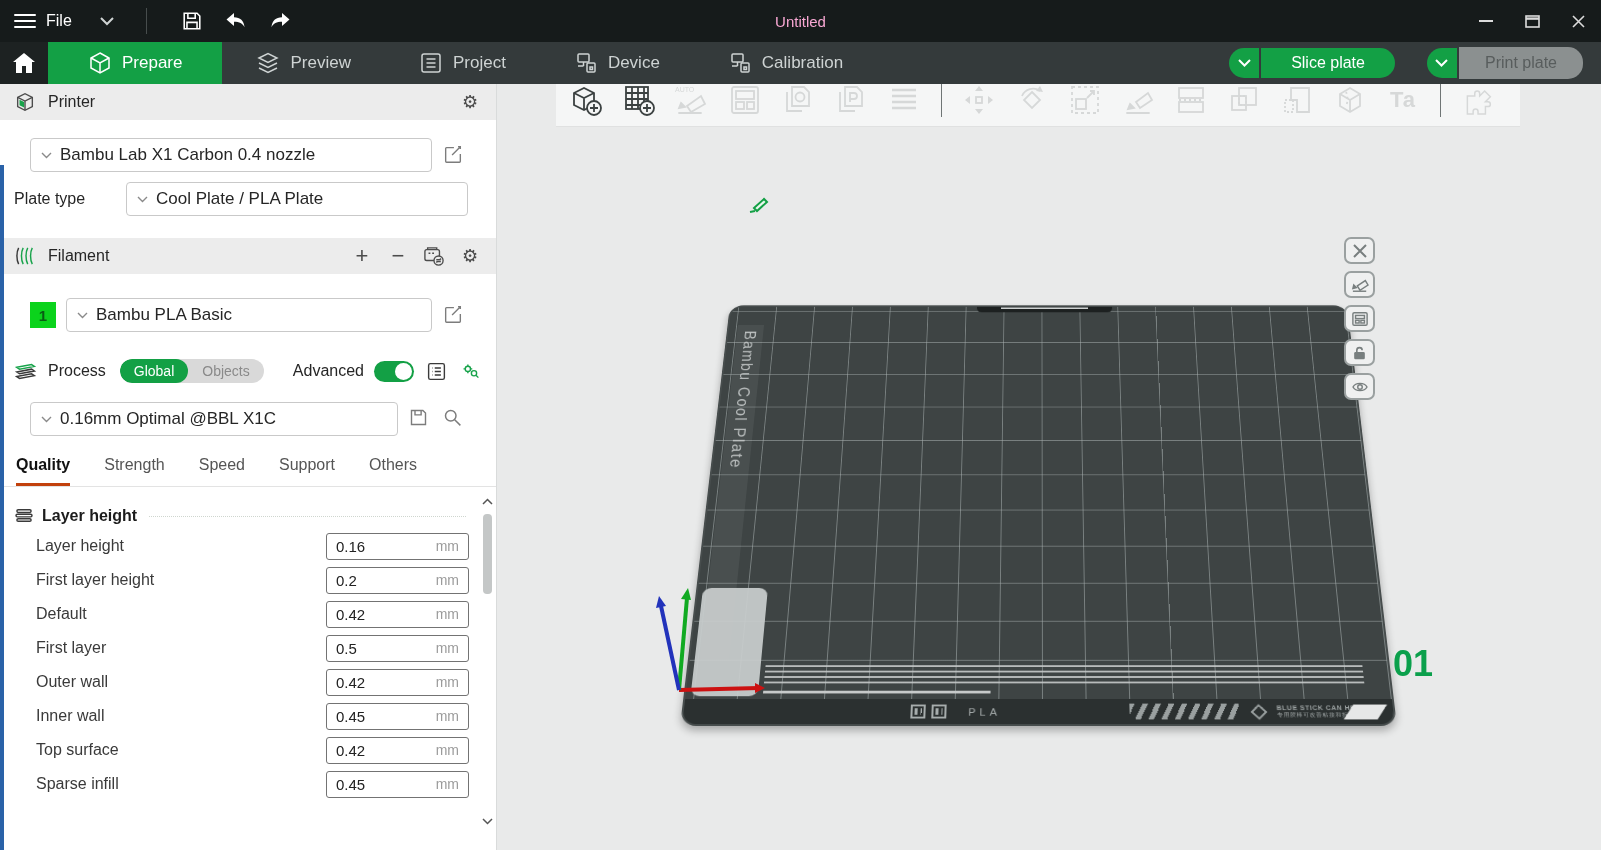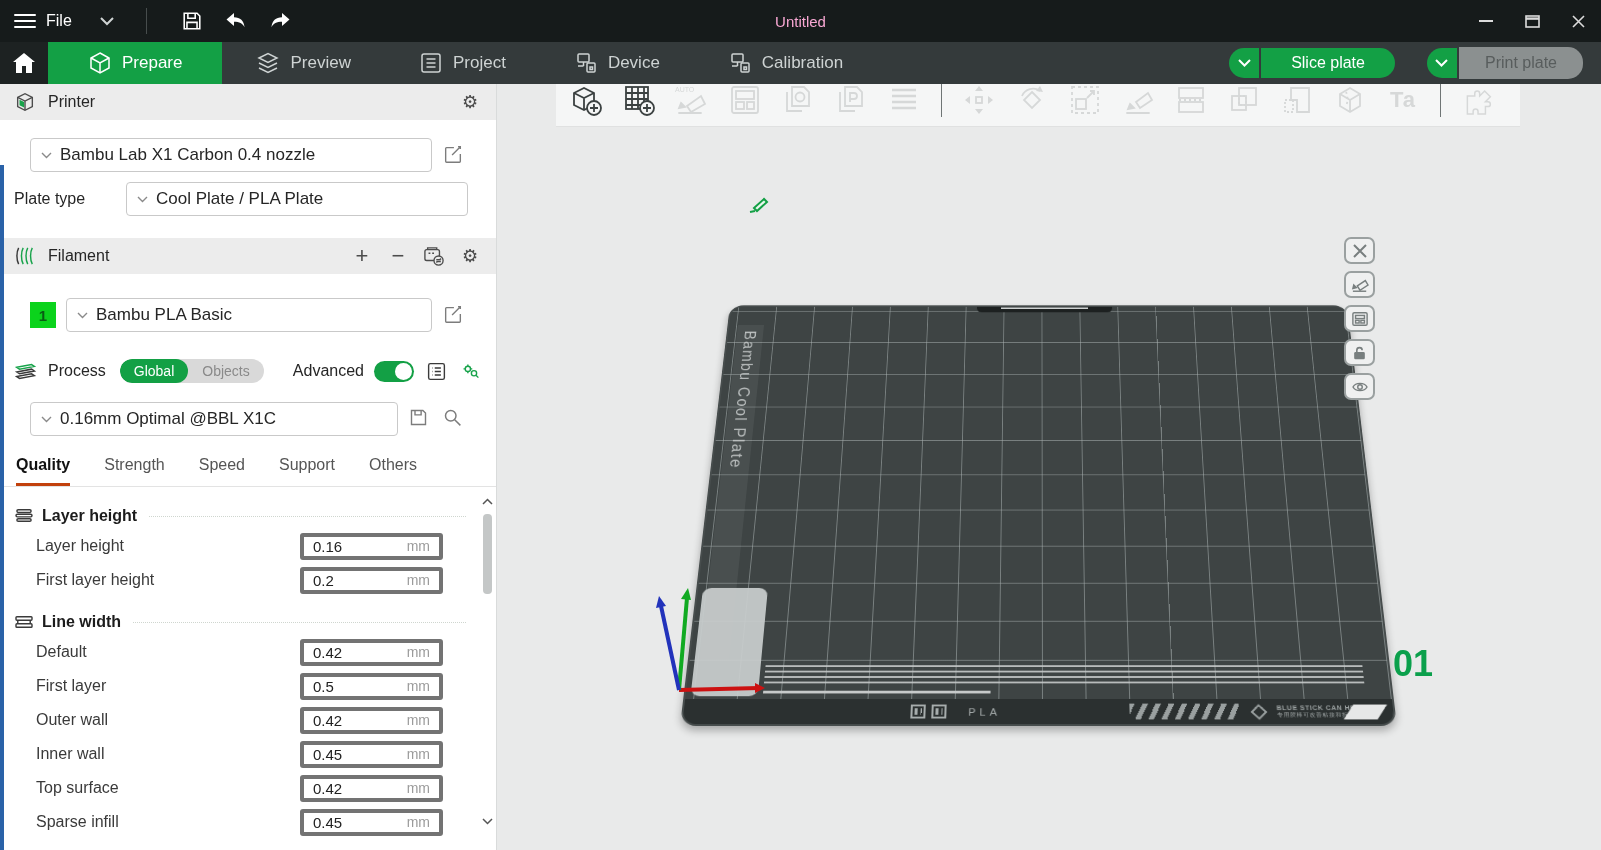--- a/index.html
+++ b/index.html
@@ -68,21 +68,21 @@
   .proc-tabs { display:flex; gap:34px; padding:0 16px; margin-top:20px; border-bottom:1px solid #e3e3e3; }
   .ptab { font-size:16px; color:#555; padding-bottom:9px; cursor:pointer; }
   .ptab.active { color:#111; font-weight:bold; border-bottom:3px solid #c2410c; }
 
   .params { position:relative; padding:10px 0 0 14px; }
   .pgroup { display:flex; align-items:center; gap:8px; margin:10px 0 4px 0; padding-right:30px; }
   .pgroup .gt { font-size:16px; font-weight:bold; color:#1c1c1c; white-space:nowrap; }
   .pgroup .rule { flex:1; border-top:1px dotted #cfd6cf; margin-left:4px; }
   .prow { display:flex; align-items:center; height:34px; }
   .plabel { font-size:16px; color:#3a3a3a; padding-left:22px; flex:1; }
-  .pbox { width:143px; height:27px; border:4px solid #737373; border-radius:3px; margin-right:53px;
+  .pbox { width:143px; height:27px; border:1px solid #737373; border-radius:3px; margin-right:27px;
     display:flex; align-items:center; padding:0 9px; cursor:text; background:#fff; }
   .pval { font-size:15px; color:#222; flex:1; }
   .punit { font-size:14px; color:#9b9b9b; }
   .vthumb { position:absolute; right:4px; top:516px; width:9px; height:80px; background:#c4c7c7; border-radius:4px; }
   .varrow { position:absolute; right:2px; width:14px; height:14px; color:#555; display:flex;
     align-items:center; justify-content:center; cursor:pointer; }
   .blue-strip { position:absolute; left:0; top:165px; width:4px; height:685px; background:#2a62a8; z-index:45; }
 
   
   .viewport { position:absolute; left:497px; top:73px; width:948px; height:766px; background:#e9eaea; }
@@ -428,31 +428,20 @@
       </span>
     </div>
     <div class="prow">
       <span class="plabel">First layer height</span>
       <span class="pbox">
         <span class="pval">0.2</span>
         <span class="punit">mm</span>
       </span>
     </div>
 
-    <div class="pgroup" style="margin-top:16px;">
-      <span>
-        <svg width="20" height="16" viewBox="0 0 22 18" fill="none" stroke="#3a3a3a" stroke-width="1.6">
-          <rect x="2" y="3" width="18" height="4" rx="1"></rect>
-            <rect x="2" y="11" width="18" height="4" rx="1"></rect>
-            <path d="M4 7v4M18 7v4"></path>
-          </svg>
-      </span>
-      <span class="gt">Line width</span>
-      <span class="rule"></span>
-    </div>
     <div class="prow">
       <span class="plabel">Default</span>
       <span class="pbox">
         <span class="pval">0.42</span>
         <span class="punit">mm</span>
       </span>
     </div>
     <div class="prow">
       <span class="plabel">First layer</span>
       <span class="pbox">

